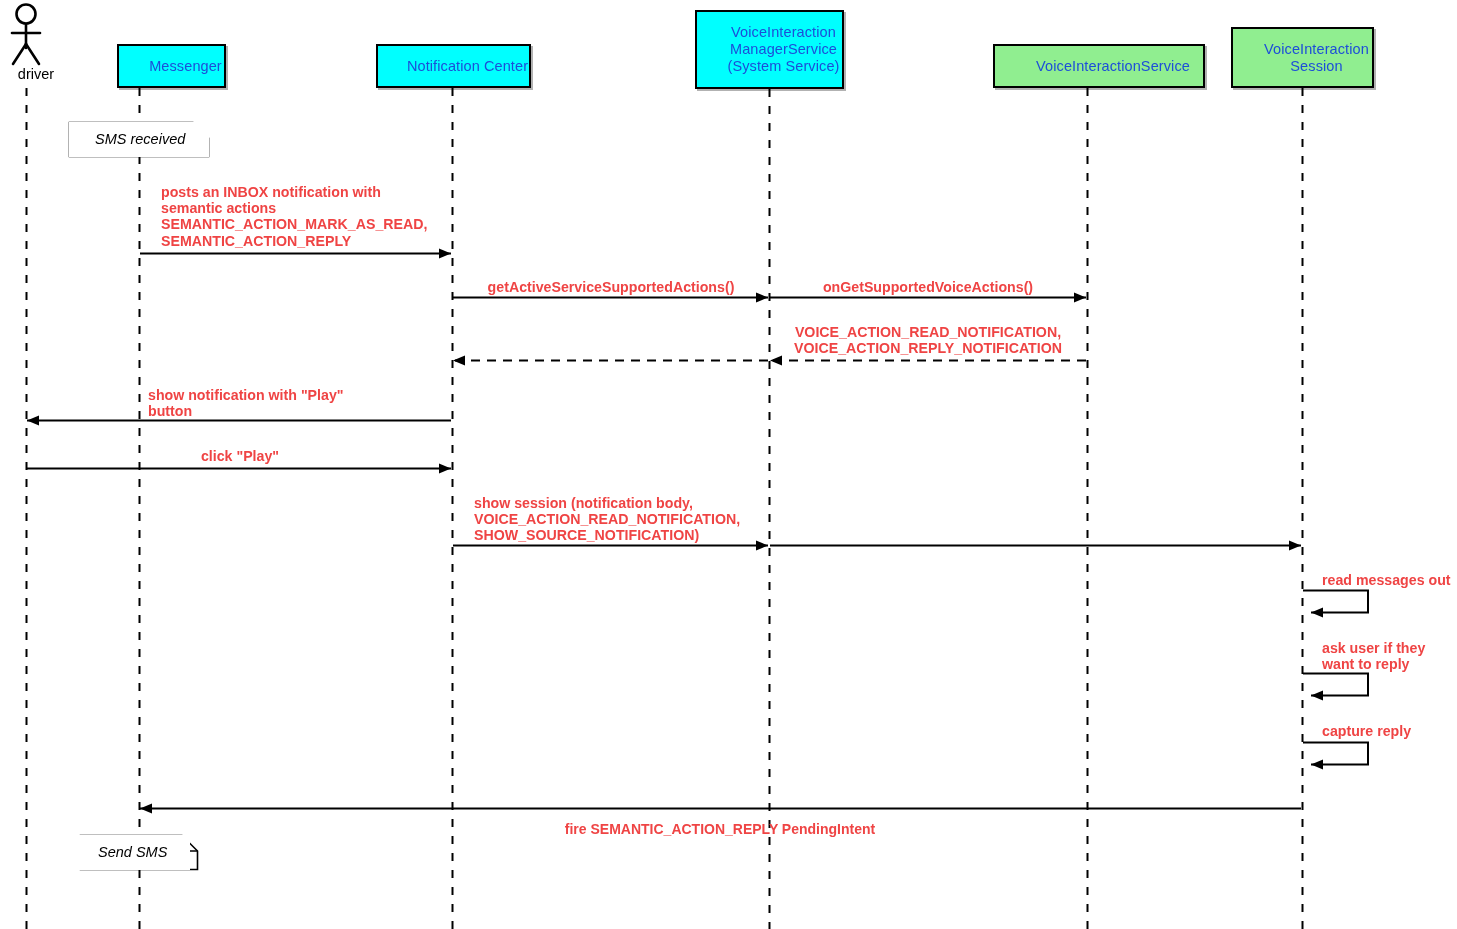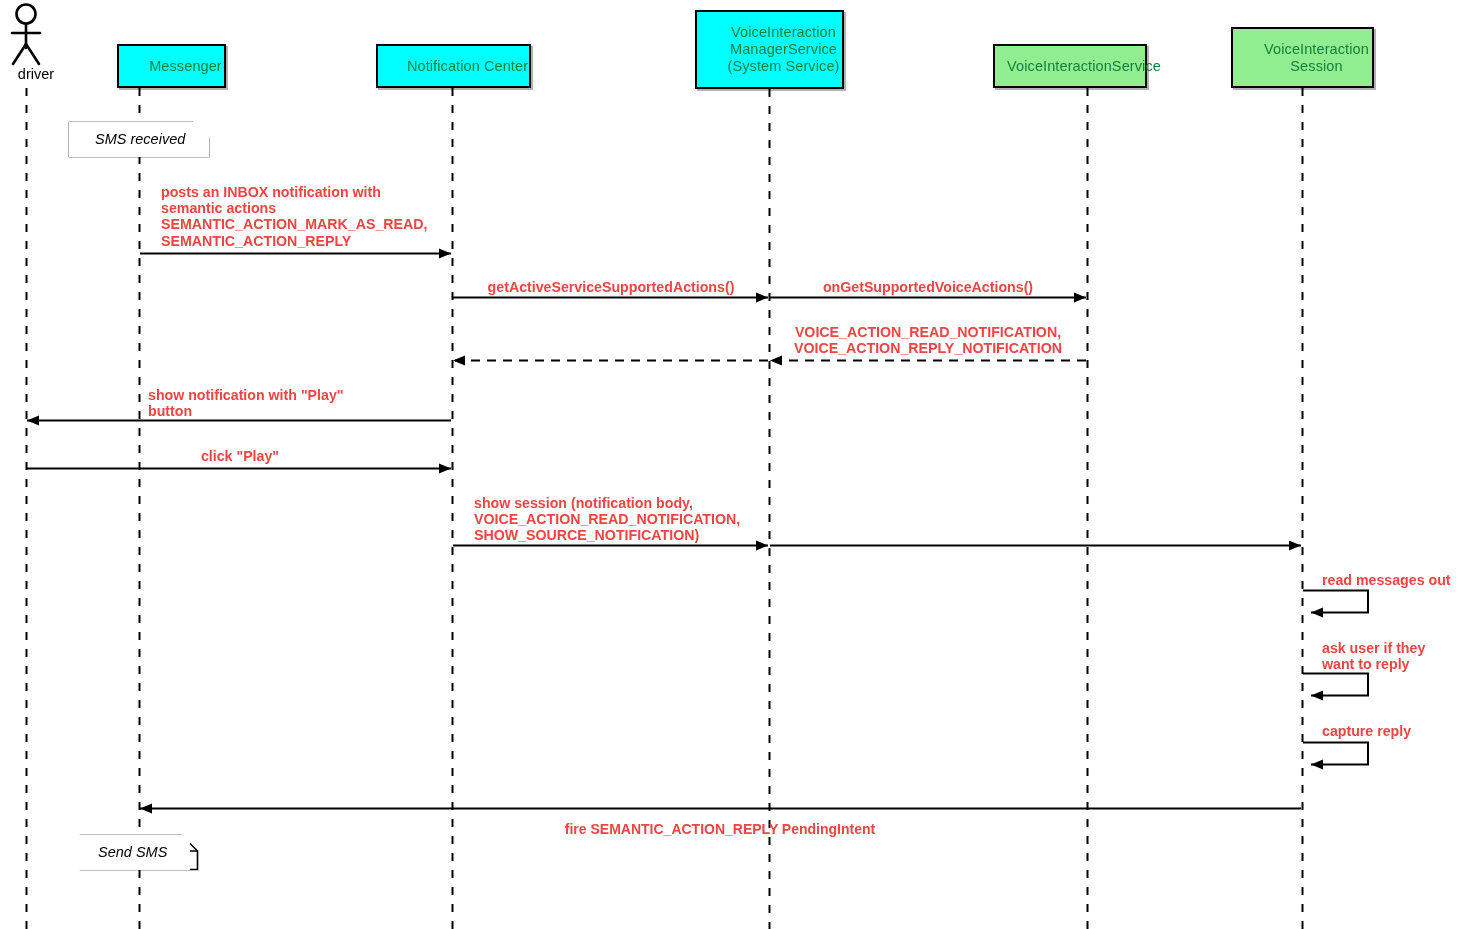--- a/index.html
+++ b/index.html
@@ -32,21 +32,21 @@
     position: absolute;
     box-sizing: border-box;
     border: 2px solid #000000;
     display: flex;
     align-items: center;
     justify-content: center;
     text-align: center;
     font-size: 14.5px;
     line-height: 17px;
     letter-spacing: 0.1px;
-    color: #15803d;
+    color: #1d4ed8;
     box-shadow: 2px 2px 0 rgba(0,0,0,0.30);
     padding-left: 28px;
   }
   .participant-box.cyan { background: #00ffff; }
   .participant-box.green { background: #90ee90; }
 
   .note-box {
     position: absolute;
     box-sizing: border-box;
     background: #ffffff;
@@ -133,21 +133,21 @@
   </div>
 
   <div class="participant-box cyan" style="left:376px; top:44px; width:155px; height:44px;">
     <span>Notification Center</span>
   </div>
 
   <div class="participant-box cyan" style="left:695px; top:10px; width:149px; height:79px;">
     <span class="multiline">VoiceInteraction<br>ManagerService<br>(System Service)</span>
   </div>
 
-  <div class="participant-box green" style="left:993px; top:44px; width:154px; height:44px;">
+  <div class="participant-box green" style="left:993px; top:44px; width:212px; height:44px;">
     <span>VoiceInteractionService</span>
   </div>
 
   <div class="participant-box green" style="left:1231px; top:27px; width:143px; height:61px;">
     <span class="multiline">VoiceInteraction<br>Session</span>
   </div>
 
   <div class="note-box" style="left:69px; top:122px; width:140px; height:35px;">
     <span class="note-text">SMS received</span>
   </div>

